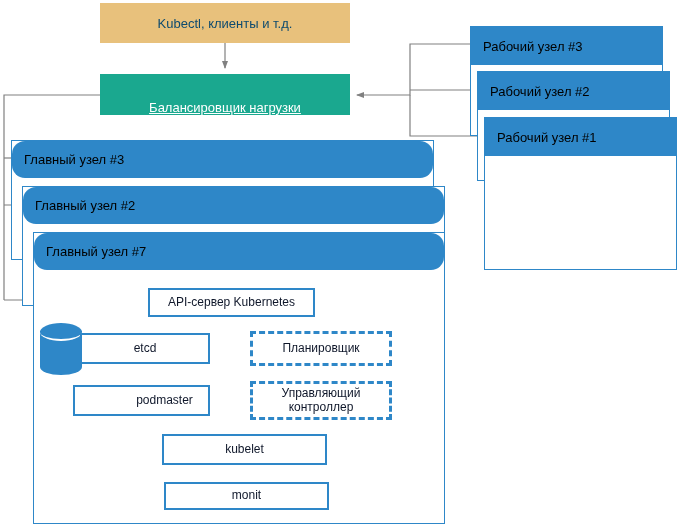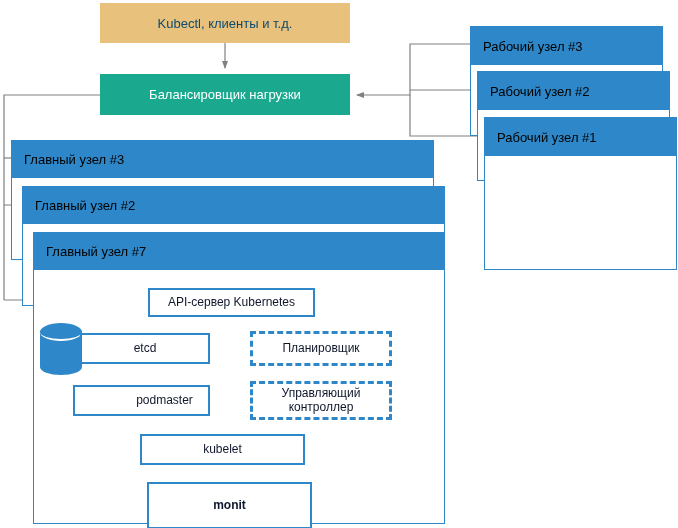--- a/index.html
+++ b/index.html
@@ -23,40 +23,40 @@
   
   .clients-box {
     left: 100px; top: 3px; width: 250px; height: 40px;
     background: #e8c17c;
     display: flex; align-items: center; justify-content: center;
     color: #0c4a6e; font-size: 13px;
   }
   .lb-box {
     left: 100px; top: 74px; width: 250px; height: 41px;
     background: #1aa88f;
-    display: flex; align-items: center; justify-content: center;
-    color: #ffffff; font-size: 13px;
+    display: flex; align-items: flex-end; justify-content: center;
+    color: #ffffff; font-size: 13px; text-decoration: underline;
   }
 
   
   .node-card { background: #ffffff; border: 1px solid #2e87c8; }
   .node-head {
     background: #2e87c8;
     color: #000000;
     font-size: 13px;
     display: flex; align-items: center;
     padding-left: 12px;
     box-sizing: border-box;
   }
 
   
   .master3 { left: 11px;  top: 140px; width: 423px; height: 120px; }
   .master2 { left: 22px;  top: 186px; width: 423px; height: 120px; }
   .master1 { left: 33px;  top: 232px; width: 412px; height: 292px; }
-  .master-head { height: 37px; }
+  .master-head { height: 37px; border-radius: 13px; }
 
   
   .worker3 { left: 470px; top: 26px;  width: 193px; height: 110px; }
   .worker2 { left: 477px; top: 71px;  width: 193px; height: 110px; }
   .worker1 { left: 484px; top: 117px; width: 193px; height: 153px; }
   .worker-head { height: 38px; }
 
   
   .comp {
     background: #ffffff;
@@ -66,22 +66,22 @@
     color: #0f172a; font-size: 12px;
     line-height: 1.15;
   }
   .comp.dashed { border-style: dashed; border-width: 3px; }
 
   .api-box     { left: 148px; top: 288px; width: 167px; height: 29px; }
   .etcd-box    { left: 80px;  top: 333px; width: 130px; height: 31px; justify-content: center; }
   .podmaster   { left: 73px;  top: 385px; width: 137px; height: 31px; padding-left: 46px; }
   .sched-box   { left: 250px; top: 331px; width: 142px; height: 35px; }
   .ctrl-box    { left: 250px; top: 381px; width: 142px; height: 39px; }
-  .kubelet-box { left: 140px; top: 434px; width: 165px; height: 31px; }
-  .monit-box   { left: 147px; top: 482px; width: 165px; height: 47px; font-weight: bold; }
+  .kubelet-box { left: 162px; top: 434px; width: 165px; height: 31px; }
+  .monit-box   { left: 164px; top: 482px; width: 165px; height: 28px; }
 
   
   .db-cyl { left: 40px; top: 323px; width: 42px; height: 52px; }
   .db-body {
     position: absolute; left: 0; top: 8px; width: 42px; height: 36px;
     background: #2e87c8;
   }
   .db-top {
     position: absolute; left: 0; top: 0; width: 42px; height: 16px;
     background: #2e87c8; border-radius: 50%;

